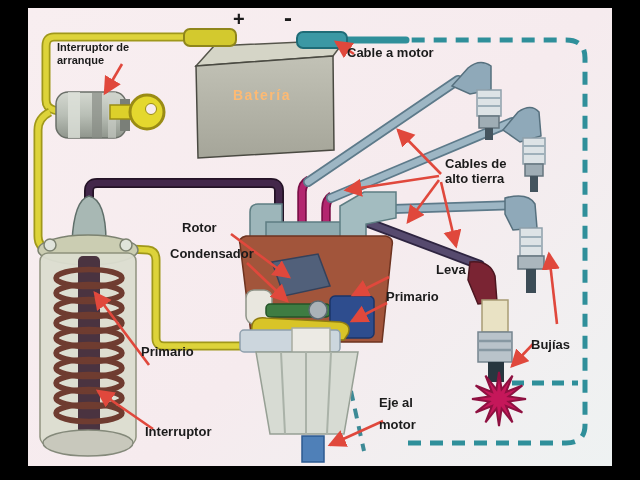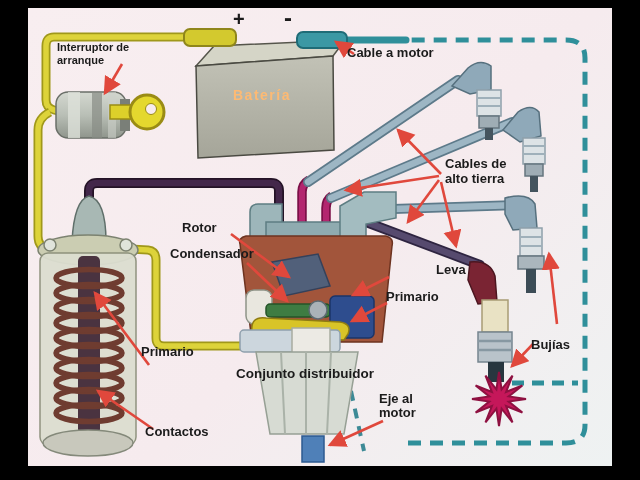--- a/index.html
+++ b/index.html
@@ -191,18 +191,17 @@
   <div class="lbl sign" style="left:284px;top:11px;font-size:24px;">-</div>
   <div class="lbl big" style="left:233px;top:88px;">Batería</div>
   <div class="lbl" style="left:347px;top:46px;">Cable a motor</div>
   <div class="lbl" style="left:445px;top:156px;line-height:15px;">Cables de
 alto tierra</div>
   <div class="lbl" style="left:182px;top:221px;">Rotor</div>
   <div class="lbl" style="left:158px;top:247px;padding-left:12px;">Condensador</div>
   <div class="lbl" style="left:392px;top:263px;margin-left:44px;">Leva</div>
   <div class="lbl" style="left:386px;top:290px;">Primario</div>
   <div class="lbl" style="left:141px;top:345px;">Primario</div>
-  <div class="lbl" style="left:145px;top:425px;">Contactos</div>
-  <div class="lbl" style="left:236px;top:367px;font-size:13.5px;">Conjunto distribuidor</div>
-  <div class="lbl" style="left:379px;top:392px;line-height:14px;">Eje al
+  <div class="lbl" style="left:145px;top:425px;">Interruptor</div>
+  <div class="lbl" style="left:379px;top:392px;line-height:22px;">Eje al
 motor</div>
   <div class="lbl" style="left:531px;top:338px;">Bujías</div>
 </div>
 
 </body></html>

